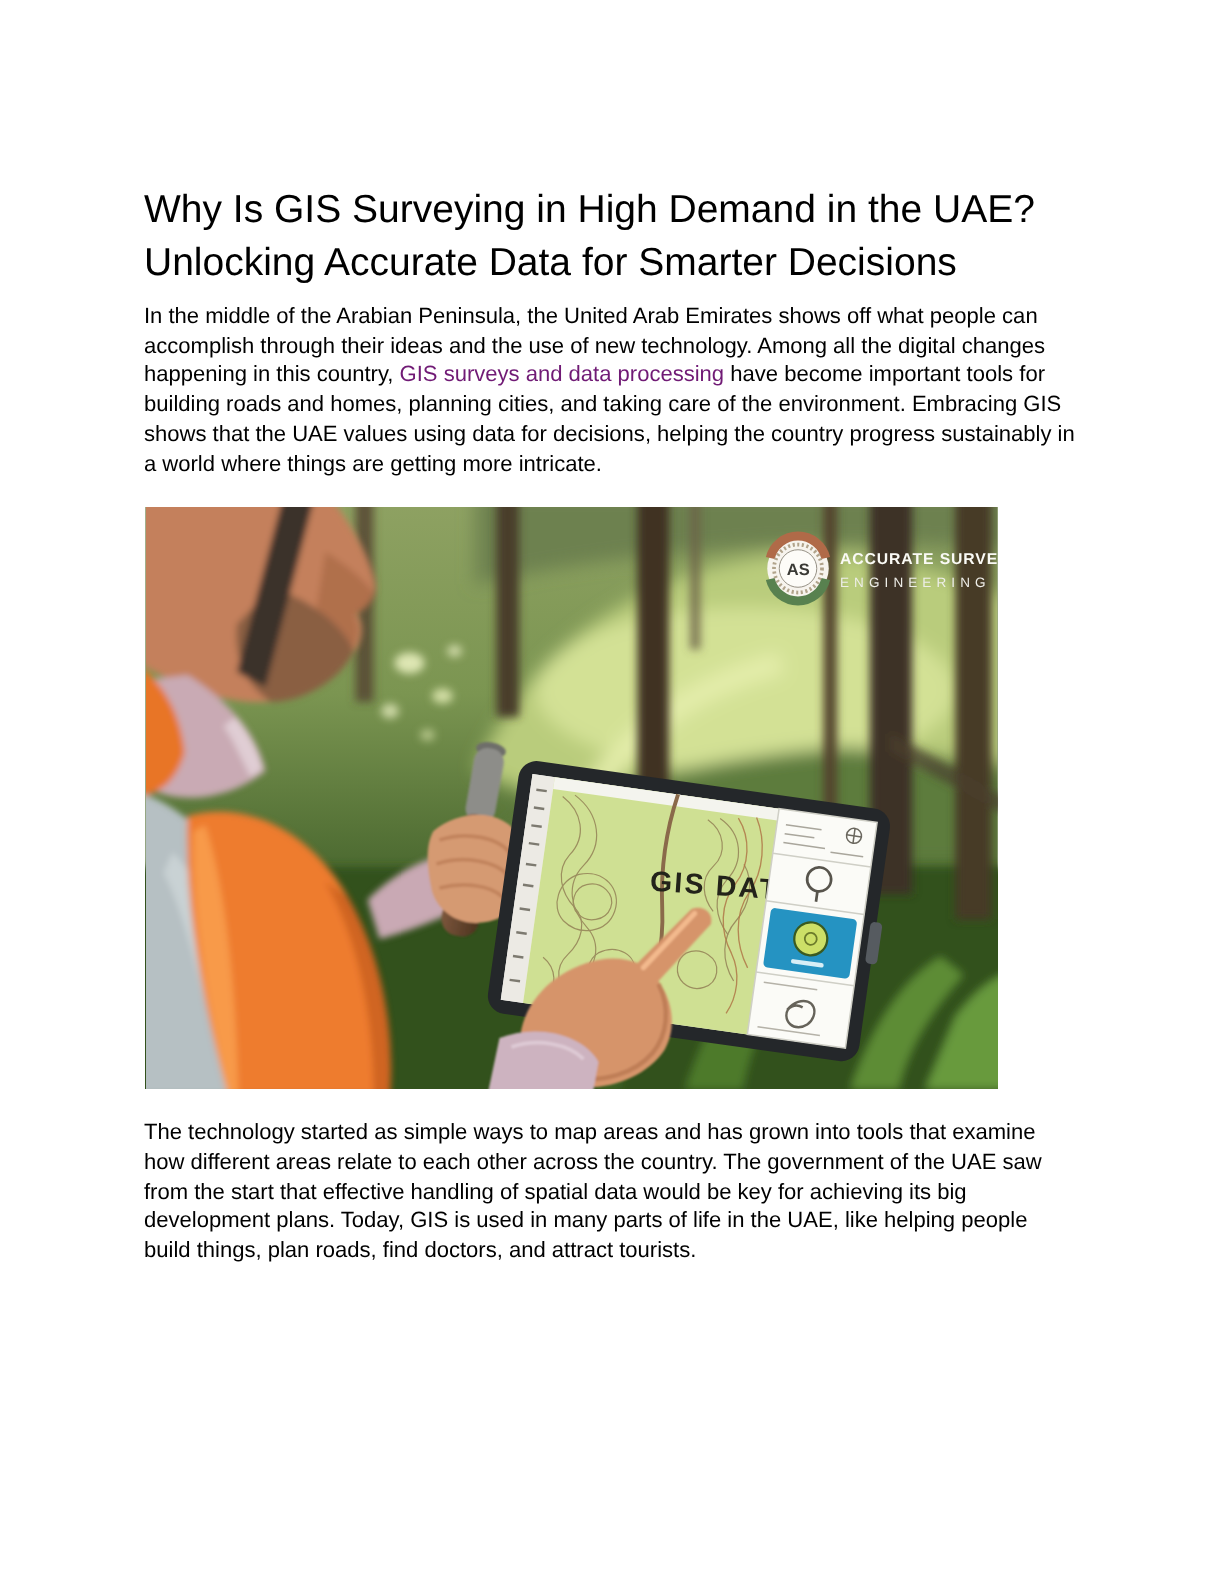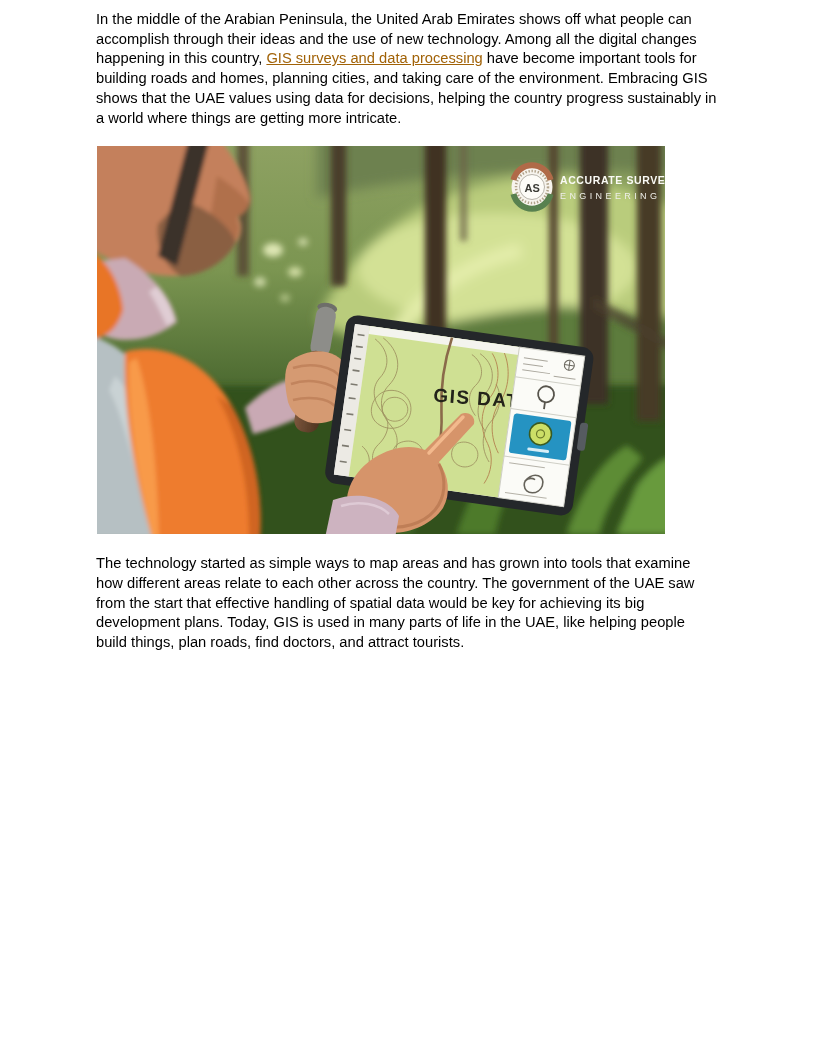--- a/index.html
+++ b/index.html
@@ -21,36 +21,37 @@
     color:#000000;
   }
   .para {
     font-size:14.7px;
     line-height:19.7px;
     color:#000000;
   }
   .p1 { margin-top:10px; }
   .p2 { margin-top:27px; }
   .p3 { margin-top:20px; }
-  .doc-link { color:#a16207; text-decoration:underline; cursor:pointer; }
+  .doc-link { color:#701a75; cursor:pointer; }
   figure.photo {
     width:568px; height:388px;
     margin-top:18px; margin-left:1px;
     overflow:hidden;
     position:relative;
     background:#55703a;
   }
   figure.photo svg { display:block; }
 </style>
 </head>
 <body>
 
 <div class="page">
   <div class="content">
 
+    <h1 class="doc-title">Why Is GIS Surveying in High Demand in the UAE? Unlocking Accurate Data for Smarter Decisions</h1>
 
     <p class="para p1"><span>In the middle of the Arabian Peninsula, the United Arab Emirates shows off what people can accomplish through their ideas and the use of new technology. Among all the digital changes happening in this country, </span><a class="doc-link">GIS surveys and data processing</a><span> have become important tools for building roads and homes, planning cities, and taking care of the environment. Embracing GIS shows that the UAE values using data for decisions, helping the country progress sustainably in a world where things are getting more intricate.</span></p>
 
     <figure class="photo">
       <svg width="568" height="388" viewBox="0 0 568 388" xmlns="http://www.w3.org/2000/svg">
         <defs>
           <linearGradient id="bgGrad" x1="0" y1="0" x2="0" y2="1">
             <stop offset="0" stop-color="#8fa263"></stop>
             <stop offset="0.33" stop-color="#7b9551"></stop>
             <stop offset="0.62" stop-color="#4b6930"></stop>

